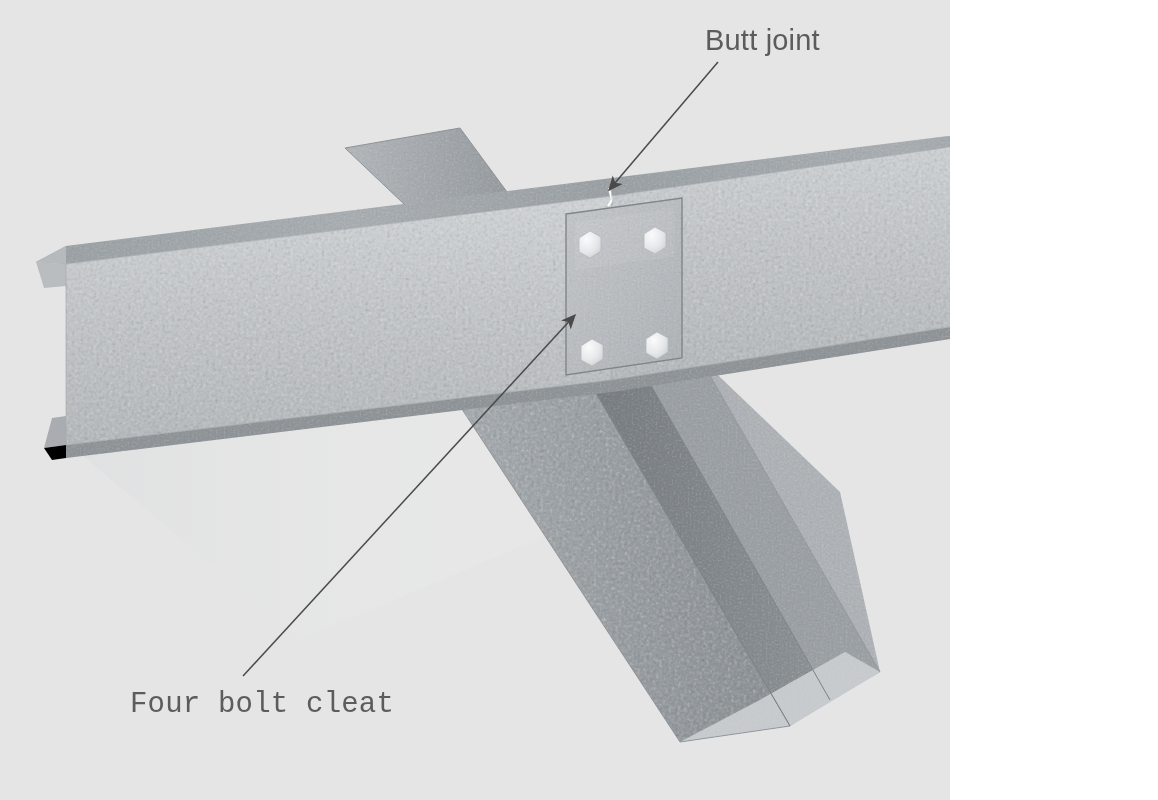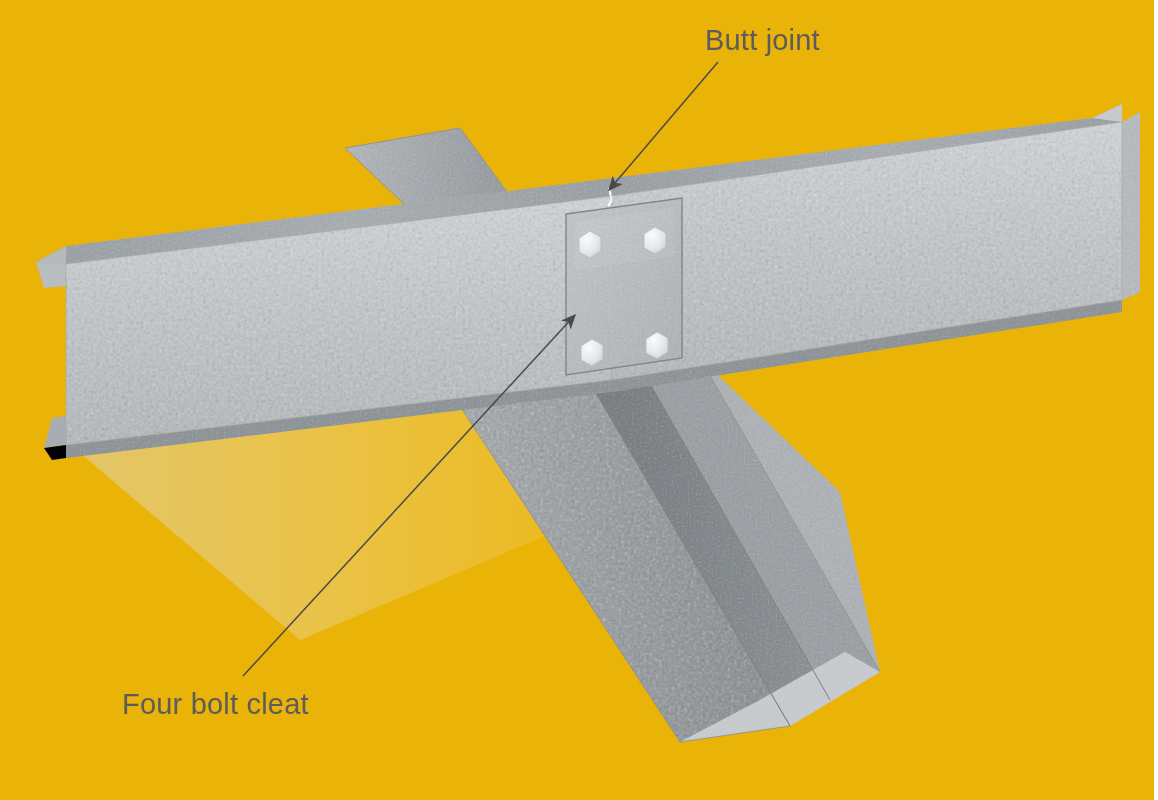--- a/index.html
+++ b/index.html
@@ -2,39 +2,39 @@
 <html><head>
 <meta charset="utf-8">
 <style>
   html, body {
     margin: 0;
     padding: 0;
     background: #ffffff;
   }
   #scene {
     position: relative;
-    width: 1154px;
+    width: 950px;
     height: 800px;
-    background: #eab308;
+    background: #e5e5e5;
     overflow: hidden;
     font-family: "Liberation Sans", sans-serif;
   }
 
   
   .label {
     position: absolute;
     color: #5c5c5c;
     font-size: 29px;
     font-weight: 300;
     letter-spacing: 0.2px;
     white-space: nowrap;
     font-family: "Liberation Sans", sans-serif;
   }
   #label-butt-joint { left: 705px; top: 24px; }
-  #label-four-bolt-cleat { left: 122px; top: 688px; }
+  #label-four-bolt-cleat { left: 130px; top: 688px; font-family: Liberation Mono, monospace; }
   #label-steel-frame { left: 768px; top: 730px; }
 
   
   .layer {
     position: absolute;
     left: 0; top: 0;
     width: 1158px;
     height: 800px;
   }
   #leaders { pointer-events: none; }

